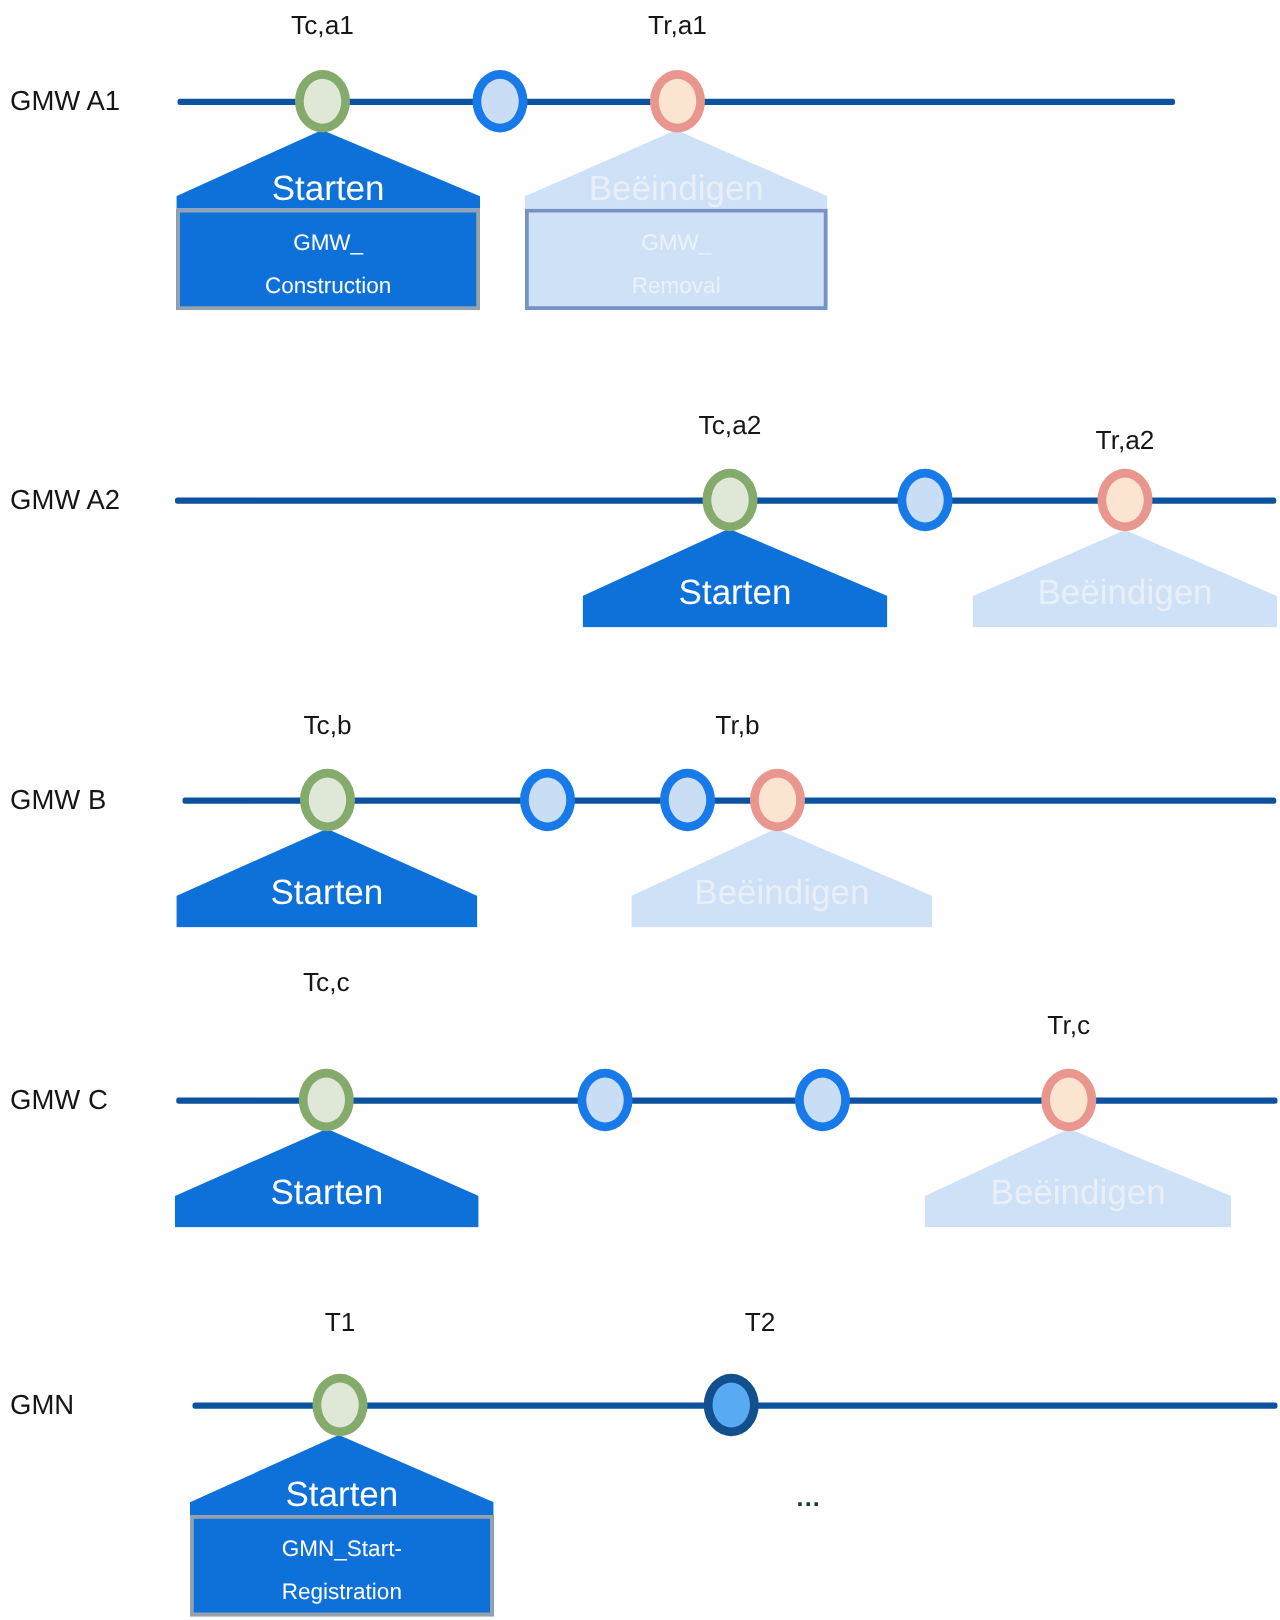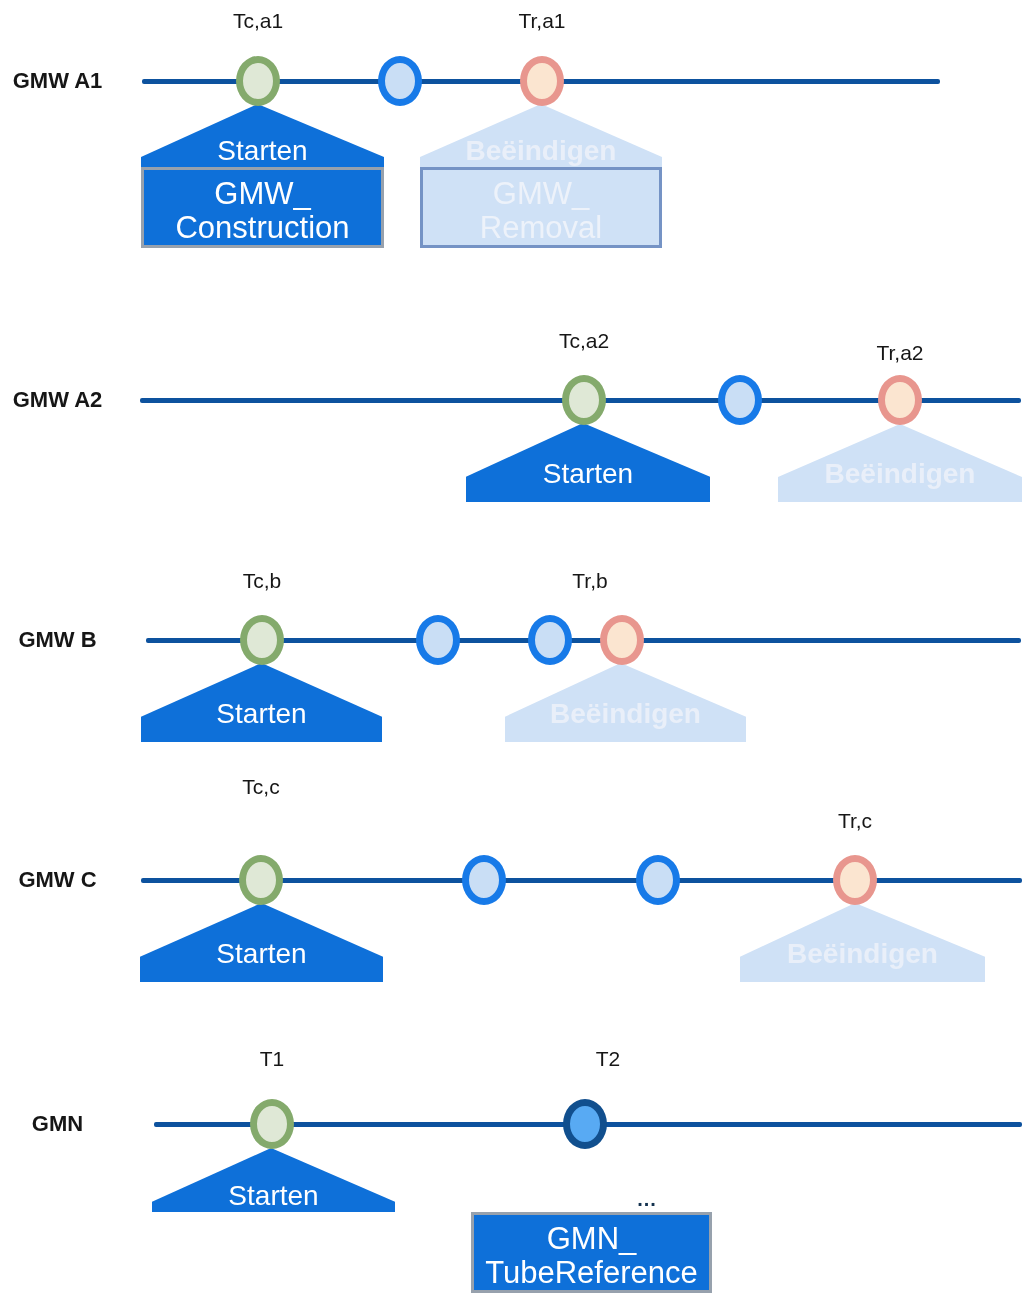--- a/index.html
+++ b/index.html
@@ -6,24 +6,23 @@
   #canvas{
     position:relative;
     width:1024px;height:1296px;
     background:#ffffff;
     font-family:"Liberation Sans", sans-serif;
     overflow:hidden;
   }
   .row-label{
     position:absolute;
     height:30px;line-height:30px;
-    text-align:center;
+    text-align:left;
     font-size:22px;color:var(--label-text);
     white-space:nowrap;
-    font-weight:bold;
   }
   .tl-line{
     position:absolute;height:5px;
     background:var(--timeline-line);
     border-radius:2px;
     z-index:1;
   }
   .event-circle{
     position:absolute;
     width:30px;height:36px;
@@ -48,33 +47,33 @@
     z-index:2;
   }
   .pent.dark{background:var(--house-dark);}
   .pent.light{background:var(--house-light);}
   .pent .pent-title{
     display:block;width:100%;
     text-align:center;font-size:28px;line-height:28px;
     white-space:nowrap;
   }
   .pent.dark .pent-title{color:var(--title-dark-text);}
-  .pent.light .pent-title{color:var(--title-light-text);font-weight:bold;}
+  .pent.light .pent-title{color:var(--title-light-text);}
   .cbox{
     position:absolute;
     box-sizing:border-box;
     display:flex;flex-direction:column;align-items:center;justify-content:center;
     padding-top:6px;
     z-index:2;
   }
   .cbox.dark{background:var(--house-dark);border:3px solid var(--box-border-dark);}
   .cbox.light{background:var(--house-light);border:3px solid var(--box-border-light);}
   .cbox .cbox-line{
     display:block;text-align:center;
-    font-size:31px;line-height:34px;white-space:nowrap;
+    font-size:18px;line-height:34px;white-space:nowrap;
   }
   .cbox.dark .cbox-line{color:var(--box-text-dark);}
   .cbox.light .cbox-line{color:var(--box-text-light);}
   .ellipsis{
     position:absolute;width:40px;
     text-align:center;
     font-size:20px;font-weight:bold;letter-spacing:1px;line-height:20px;
     color:var(--ellipsis-text);
     z-index:5;
   }
@@ -143,22 +142,22 @@
     <div class="t-label" style="left: 191px; top: 775px;">Tc,c</div>
     <div class="event-circle blue" style="left: 462px; top: 855px;"></div>
     <div class="event-circle blue" style="left: 636px; top: 855px;"></div>
     <div class="event-circle pink" style="left: 833px; top: 855px;"></div>
     <div class="t-label" style="left: 785px; top: 809px;">Tr,c</div>
     <div class="row-label" style="left: 8px; width: 99px; top: 1109px;">GMN</div>
     <div class="tl-line" style="left: 154px; top: 1122px; width: 868px;"></div>
     <div class="pent dark" style="left: 152px; top: 1148px; width: 243px; height: 64px; padding-bottom: 2px; box-sizing: border-box; clip-path: polygon(49% 0px, 100% 84%, 100% 100%, 0px 100%, 0px 84%);">
       <span class="pent-title">Starten</span>
     </div>
+    <div class="cbox dark" style="left: 152px; top: 1212px; width: 243px; height: 81px;">
+      <span class="cbox-line">GMN_Start-</span>
+      <span class="cbox-line">Registration</span>
+    </div>
     <div class="ellipsis" style="left: 627px; top: 1189px;">...</div>
-    <div class="cbox dark" style="left: 471px; top: 1212px; width: 241px; height: 81px;">
-      <span class="cbox-line">GMN_</span>
-      <span class="cbox-line">TubeReference</span>
-    </div>
     <div class="event-circle green" style="left: 250px; top: 1099px;"></div>
     <div class="t-label" style="left: 202px; top: 1047px;">T1</div>
     <div class="event-circle navy" style="left: 563px; top: 1099px;"></div>
     <div class="t-label" style="left: 538px; top: 1047px;">T2</div>
   </div>
 
 </body></html>

